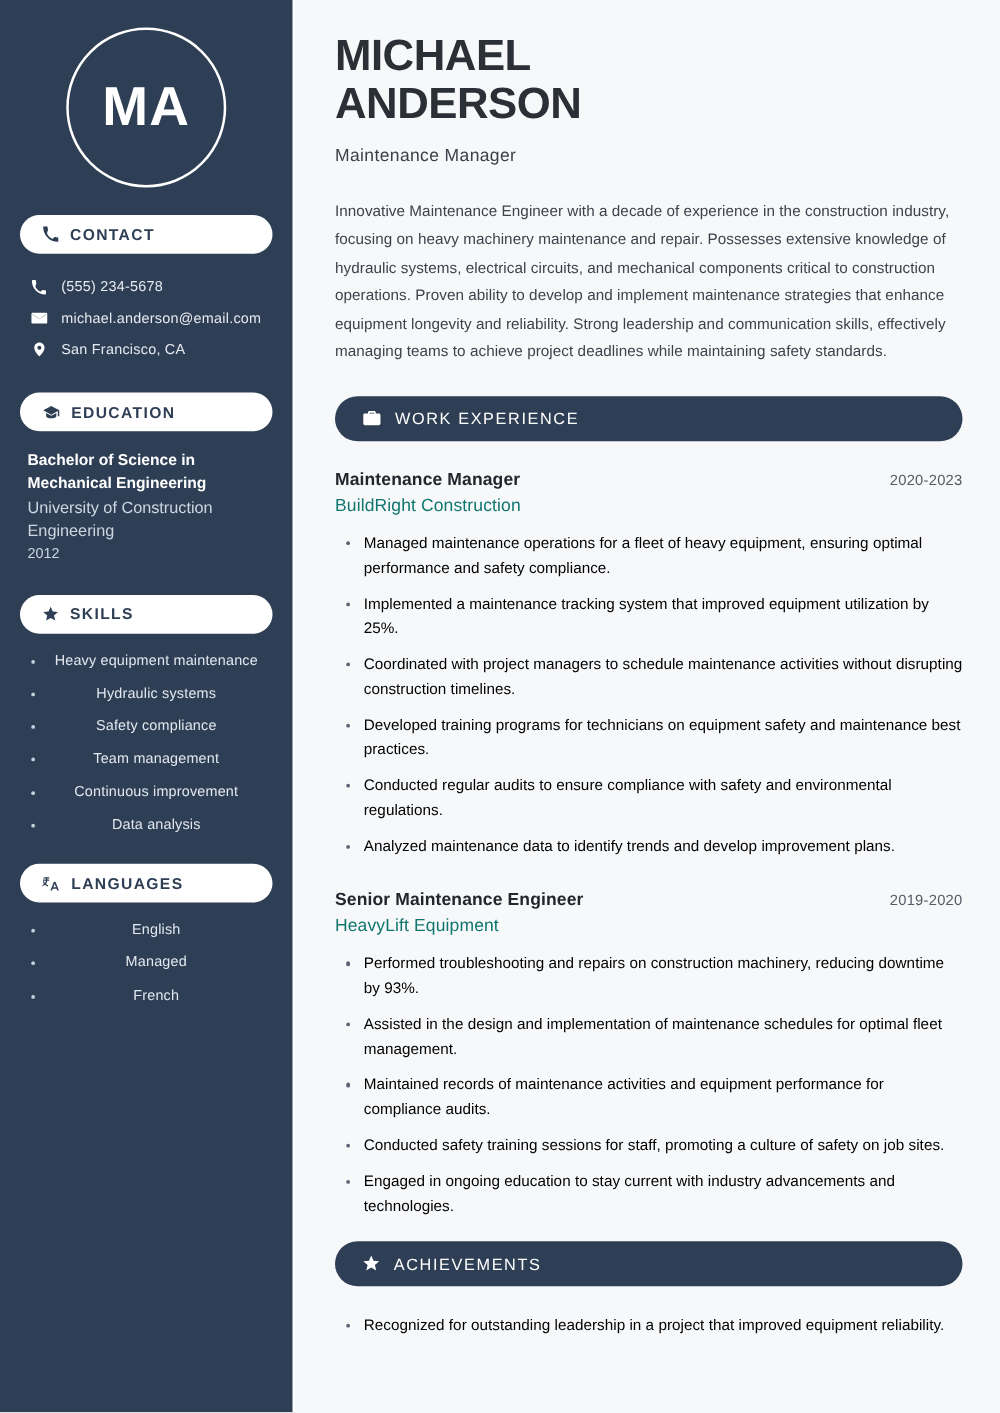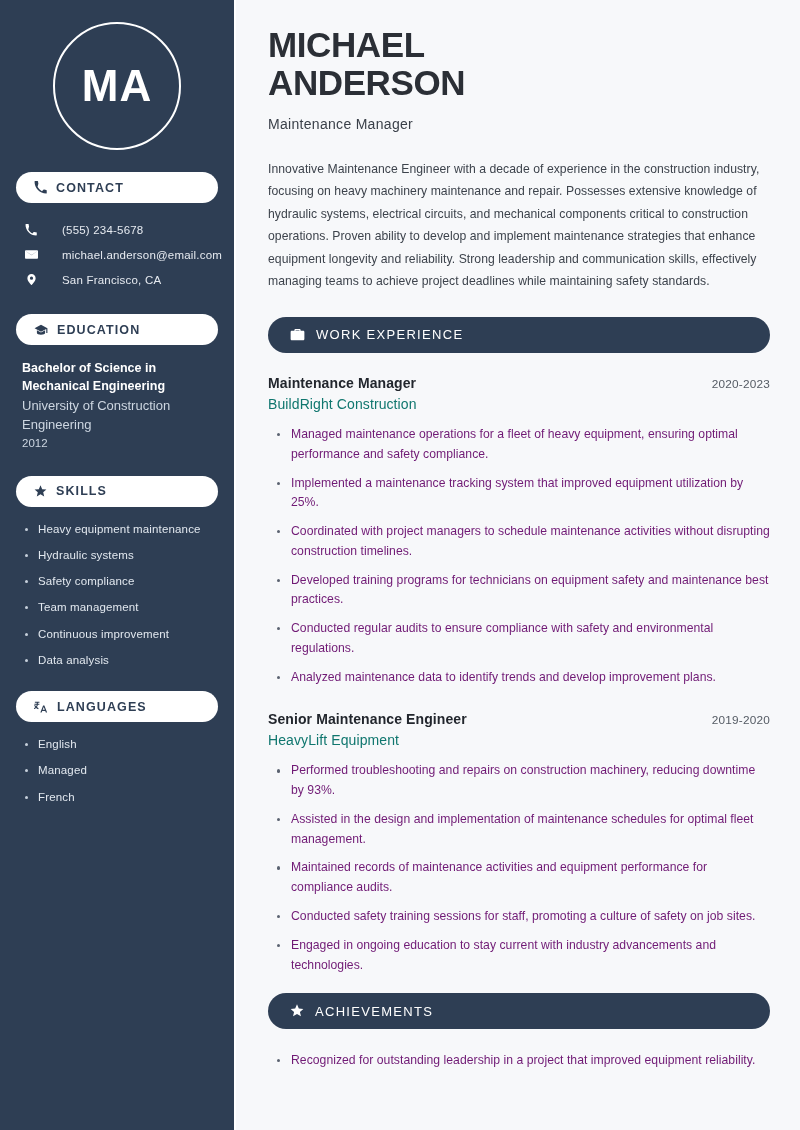--- a/index.html
+++ b/index.html
@@ -66,21 +66,21 @@
     font-size: 12.5px;
     font-weight: 700;
     letter-spacing: 1.1px;
   }
   .pill-light svg { display: block; }
 
   .contact-list { margin-bottom: 22px; }
   .contact-row {
     display: flex;
     align-items: center;
-    gap: 24px;
+    gap: 11px;
     padding: 0 6px 0 8px;
     min-height: 25px;
     font-size: 11.5px;
     color: #e6eaf0;
     letter-spacing: .2px;
   }
   .contact-row .ic {
     width: 14px;
     display: flex;
     justify-content: center;
@@ -99,21 +99,21 @@
     font-size: 13px;
     color: #cdd6e1;
     line-height: 1.45;
   }
   .edu-year {
     font-size: 11.5px;
     color: #cdd6e1;
     line-height: 1.45;
   }
 
-  ul.side-list { list-style: none; padding: 0 6px; margin-bottom: 22px; }
+  ul.side-list { list-style: none; padding: 0 6px; margin-bottom: 22px; text-align: center; }
   ul.side-list li {
     position: relative;
     padding-left: 16px;
     font-size: 11.5px;
     color: #e2e8ef;
     line-height: 1.5;
     margin-bottom: 9px;
     letter-spacing: .15px;
   }
   ul.side-list li::before {
@@ -200,21 +200,21 @@
     margin-bottom: 13px;
     letter-spacing: .1px;
   }
 
   ul.main-list { list-style: none; padding-left: 6px; }
   ul.main-list li {
     position: relative;
     padding-left: 17px;
     font-size: 12.2px;
     line-height: 1.62;
-    color: #701a75;
+    color: #000000;
     margin-bottom: 9px;
     letter-spacing: .03px;
   }
   ul.main-list li::before {
     content: "";
     position: absolute;
     left: 3px;
     top: 8px;
     width: 3.2px;
     height: 3.2px;

